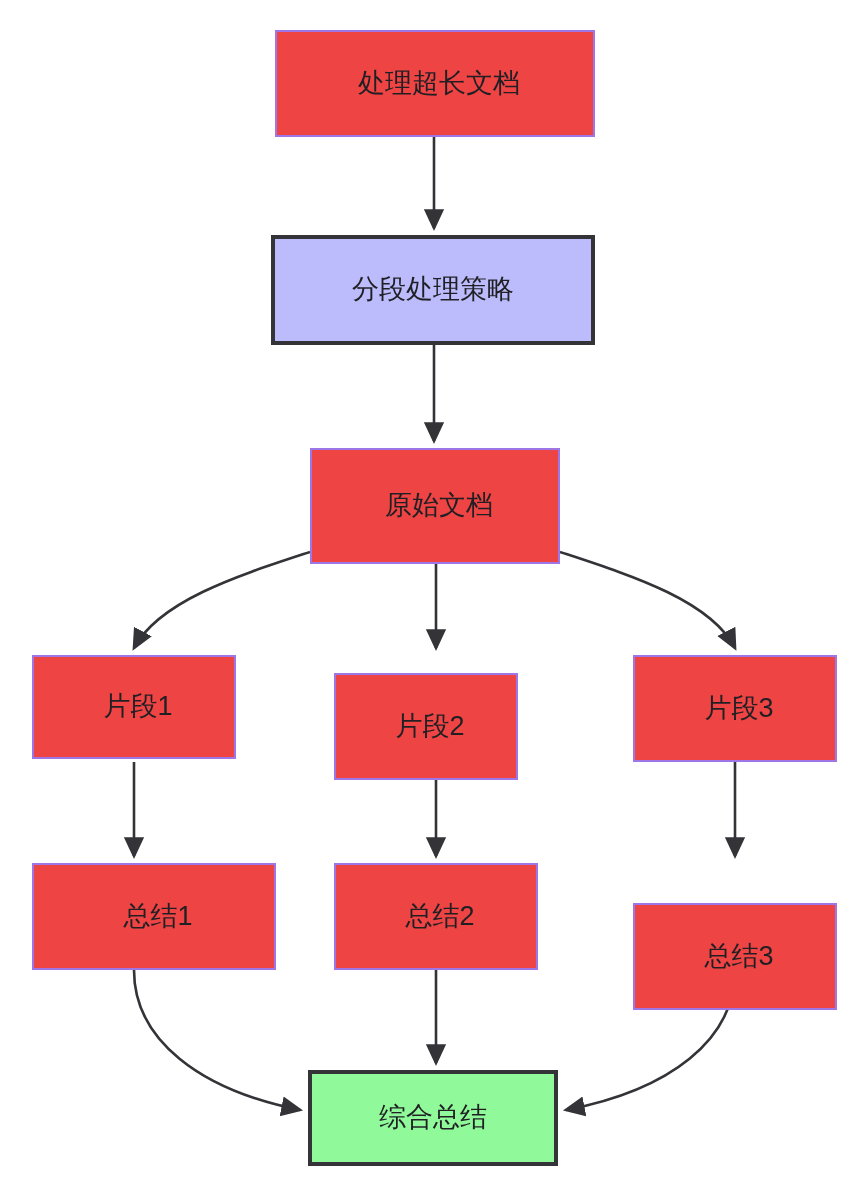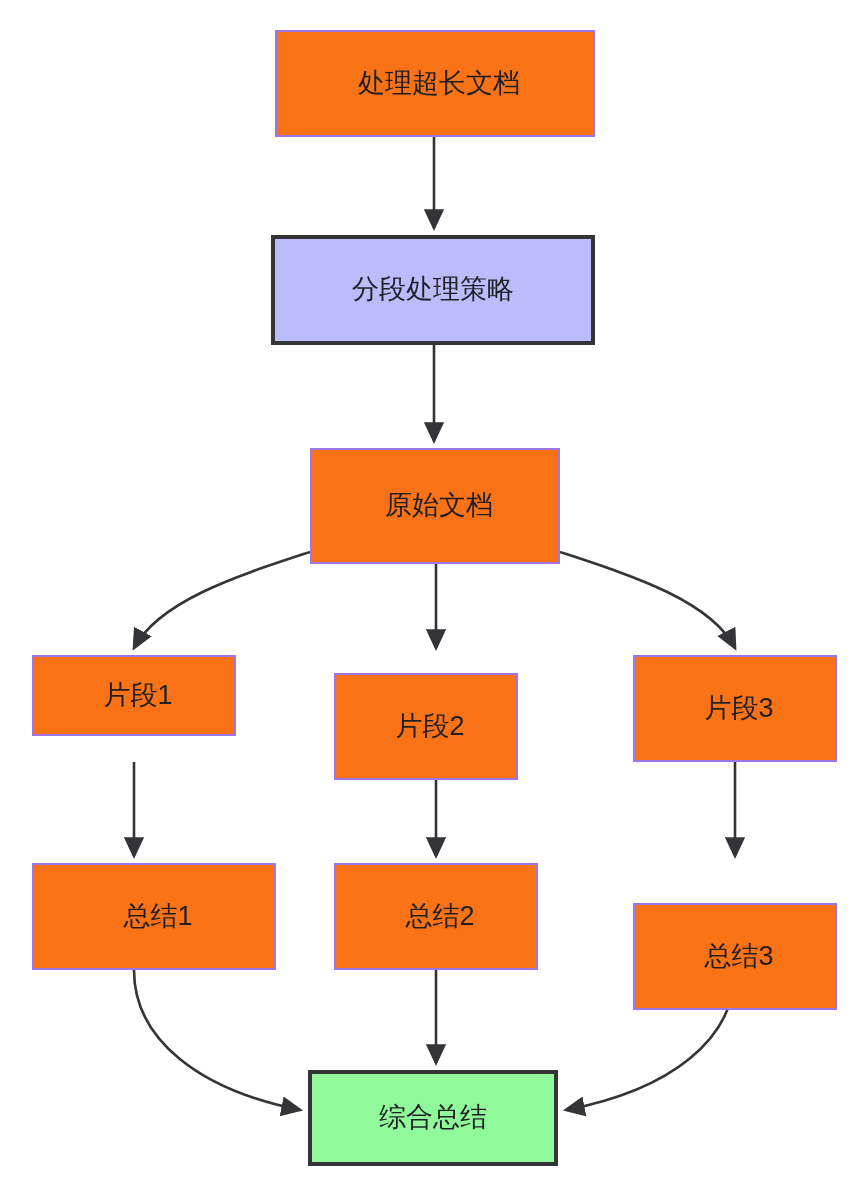--- a/index.html
+++ b/index.html
@@ -34,21 +34,21 @@
     text-align: center;
     line-height: 1.25;
     color: #1f1f24;
   }
   .node-label {
     display: block;
     white-space: nowrap;
   }
   
   .node.style-light {
-    background: #f97316;
+    background: #ef4444;
     border: 2px solid #9f76e8;
     font-size: 27px;
     padding-left: 8px;
   }
   
   .node.style-accent {
     background: #bcbcfc;
     border: 4px solid #333338;
     font-size: 27px;
   }
@@ -88,21 +88,21 @@
   <div id="node-group">
       <div class="node style-light" style="left: 275px; top: 30px; width: 320px; height: 107px;">
         <span class="node-label">处理超长文档</span>
       </div>
       <div class="node style-accent" style="left: 271px; top: 235px; width: 324px; height: 110px; align-items: center;">
         <span class="node-label">分段处理策略</span>
       </div>
       <div class="node style-light" style="left: 310px; top: 448px; width: 250px; height: 116px;">
         <span class="node-label">原始文档</span>
       </div>
-      <div class="node style-light" style="left: 32px; top: 655px; width: 204px; height: 81px;">
+      <div class="node style-light" style="left: 32px; top: 655px; width: 204px; height: 104px;">
         <span class="node-label">片段1</span>
       </div>
       <div class="node style-light" style="left: 334px; top: 673px; width: 184px; height: 107px;">
         <span class="node-label">片段2</span>
       </div>
       <div class="node style-light" style="left: 633px; top: 655px; width: 204px; height: 107px;">
         <span class="node-label">片段3</span>
       </div>
       <div class="node style-light" style="left: 32px; top: 863px; width: 244px; height: 107px;">
         <span class="node-label">总结1</span>

